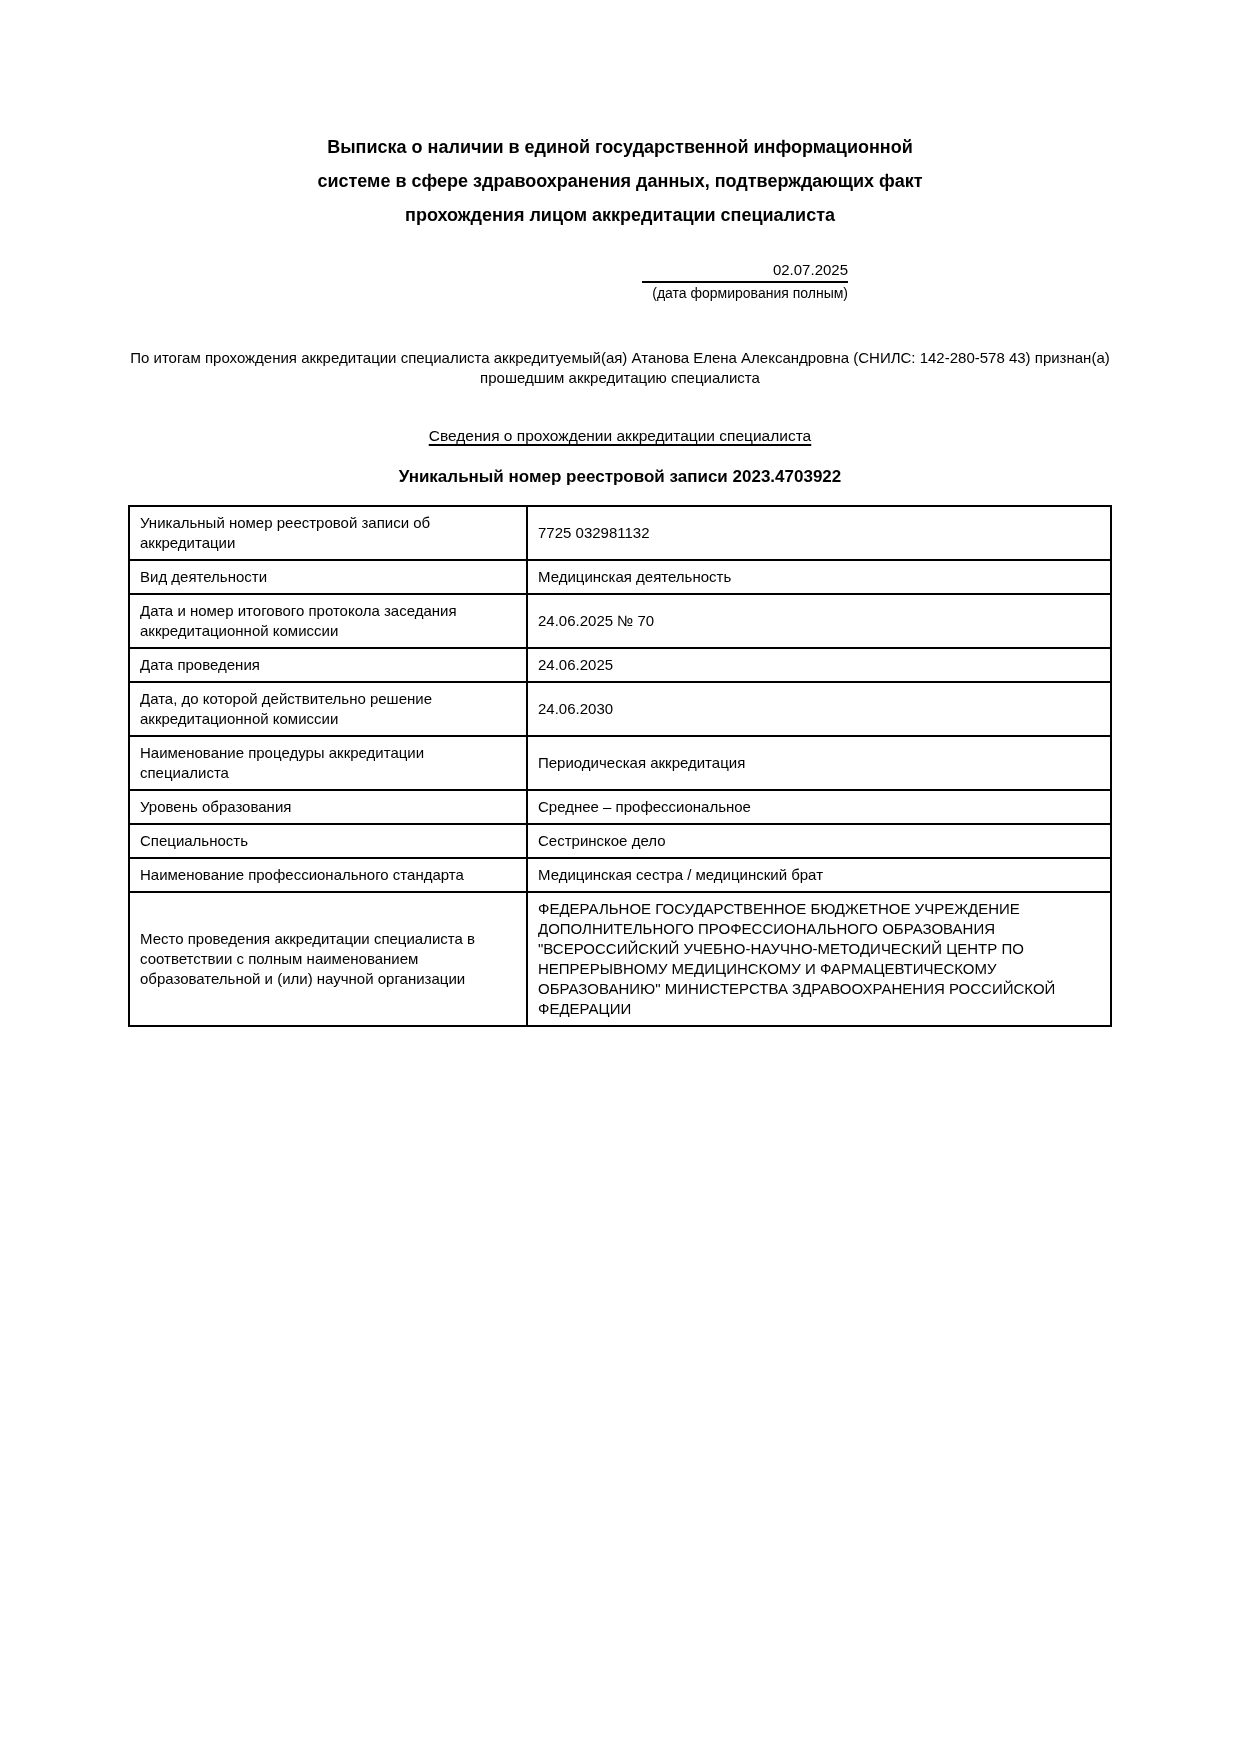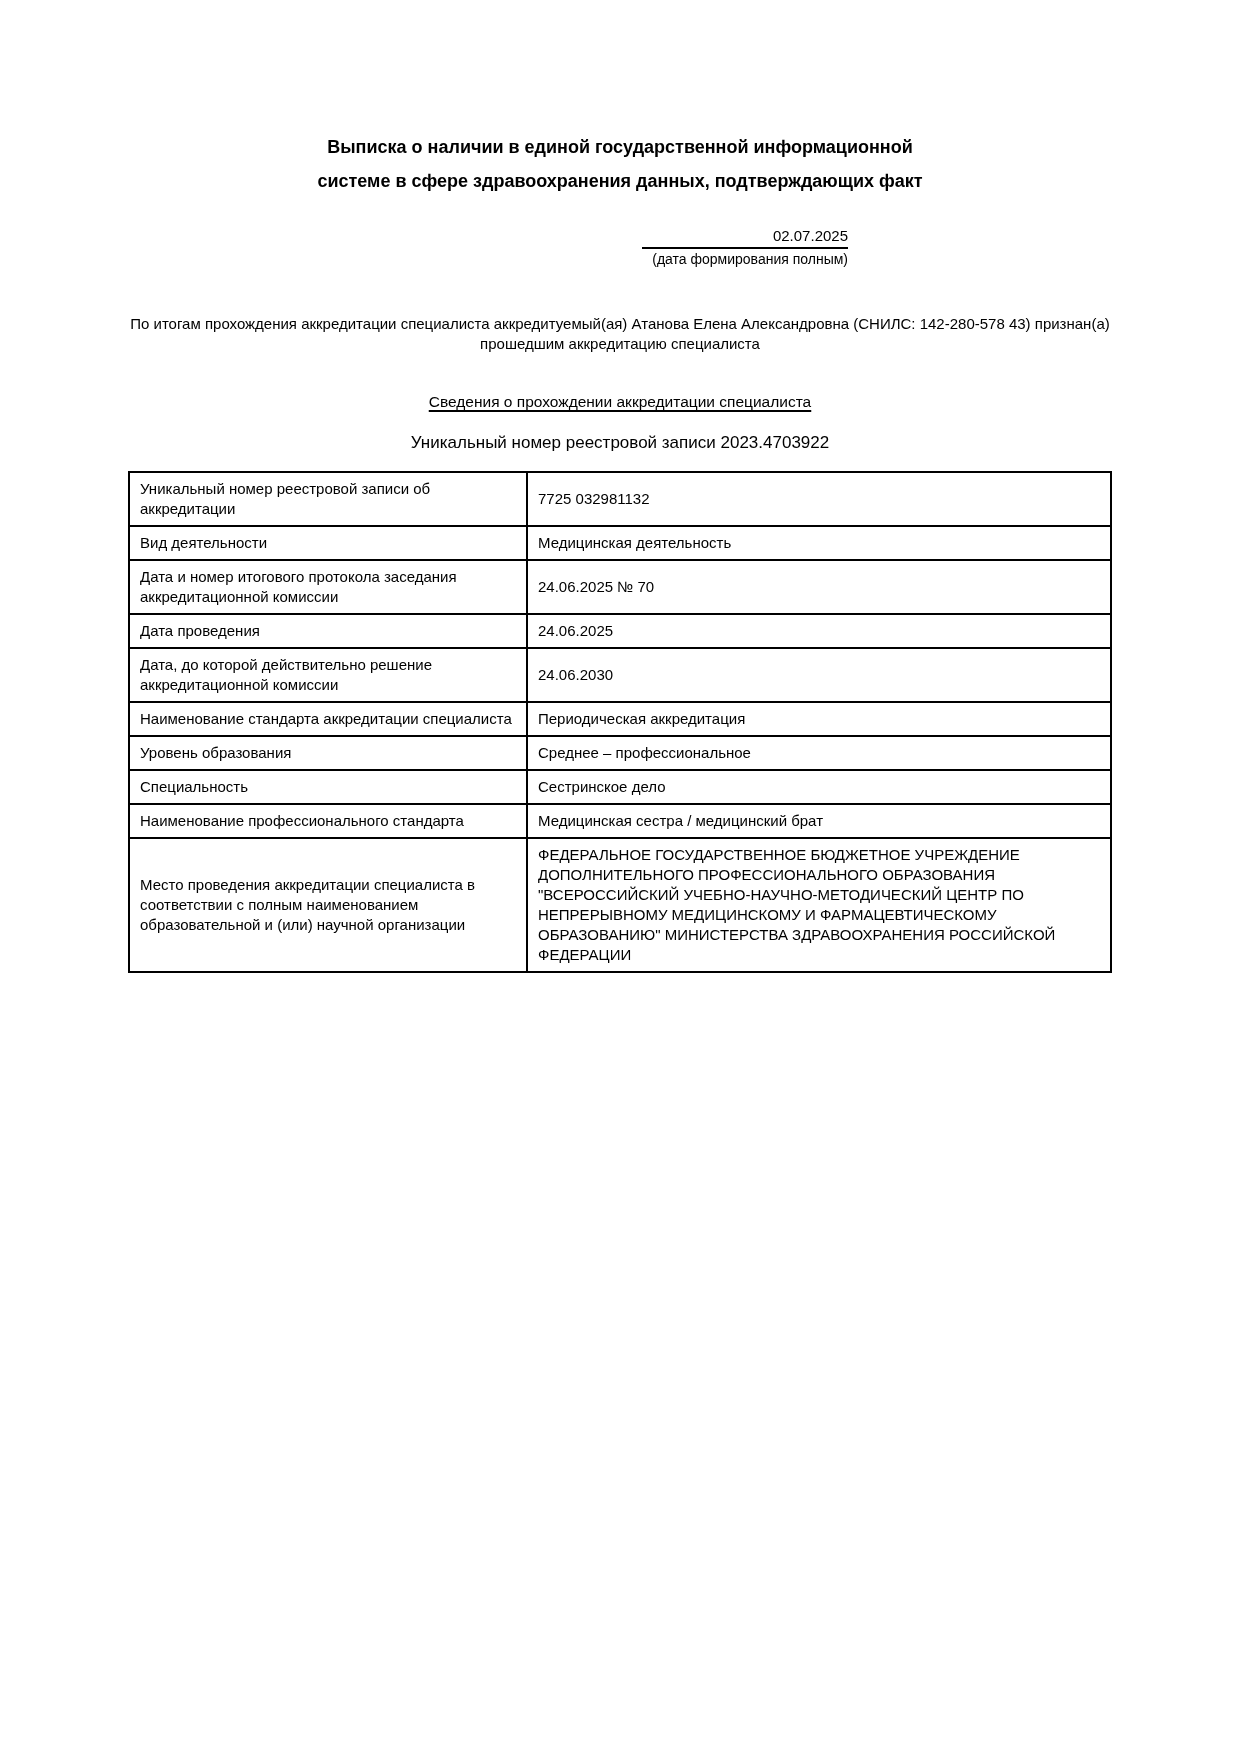--- a/index.html
+++ b/index.html
@@ -58,21 +58,21 @@
     line-height: 20px;
   }
   .section-heading .underlined {
     text-decoration: underline;
     text-decoration-thickness: 1.5px;
     text-underline-offset: 3px;
   }
   .registry-heading {
     margin-top: 20px;
     text-align: center;
-    font-weight: normal;
+    font-weight: bold;
     font-size: 17px;
     line-height: 22px;
   }
   table.acc-table {
     width: 938px;
     margin: 17px auto 0;
     border-collapse: collapse;
     table-layout: fixed;
   }
   table.acc-table td {
@@ -87,20 +87,21 @@
   td.value-cell { width: 562px; }
 </style>
 </head>
 <body>
 
 <div class="page">
 
   <div class="doc-title">
     <div>Выписка о наличии в единой государственной информационной</div>
     <div>системе в сфере здравоохранения данных, подтверждающих факт</div>
+    <div>прохождения лицом аккредитации специалиста</div>
   </div>
 
   <div class="date-block">
     <div class="date-line">02.07.2025</div>
     <div class="date-caption">(дата формирования полным)</div>
   </div>
 
   <p class="intro">По итогам прохождения аккредитации специалиста аккредитуемый(ая) Атанова Елена Александровна (СНИЛС: 142-280-578 43) признан(а) прошедшим аккредитацию специалиста</p>
 
   <div class="section-heading">
@@ -125,21 +126,21 @@
       </tr>
       <tr>
         <td class="label-cell">Дата проведения</td>
         <td class="value-cell">24.06.2025</td>
       </tr>
       <tr>
         <td class="label-cell">Дата, до которой действительно решение аккредитационной комиссии</td>
         <td class="value-cell">24.06.2030</td>
       </tr>
       <tr>
-        <td class="label-cell">Наименование стандарта аккредитации специалиста</td>
+        <td class="label-cell">Наименование процедуры аккредитации специалиста</td>
         <td class="value-cell">Периодическая аккредитация</td>
       </tr>
       <tr>
         <td class="label-cell">Уровень образования</td>
         <td class="value-cell">Среднее – профессиональное</td>
       </tr>
       <tr>
         <td class="label-cell">Специальность</td>
         <td class="value-cell">Сестринское дело</td>
       </tr>

